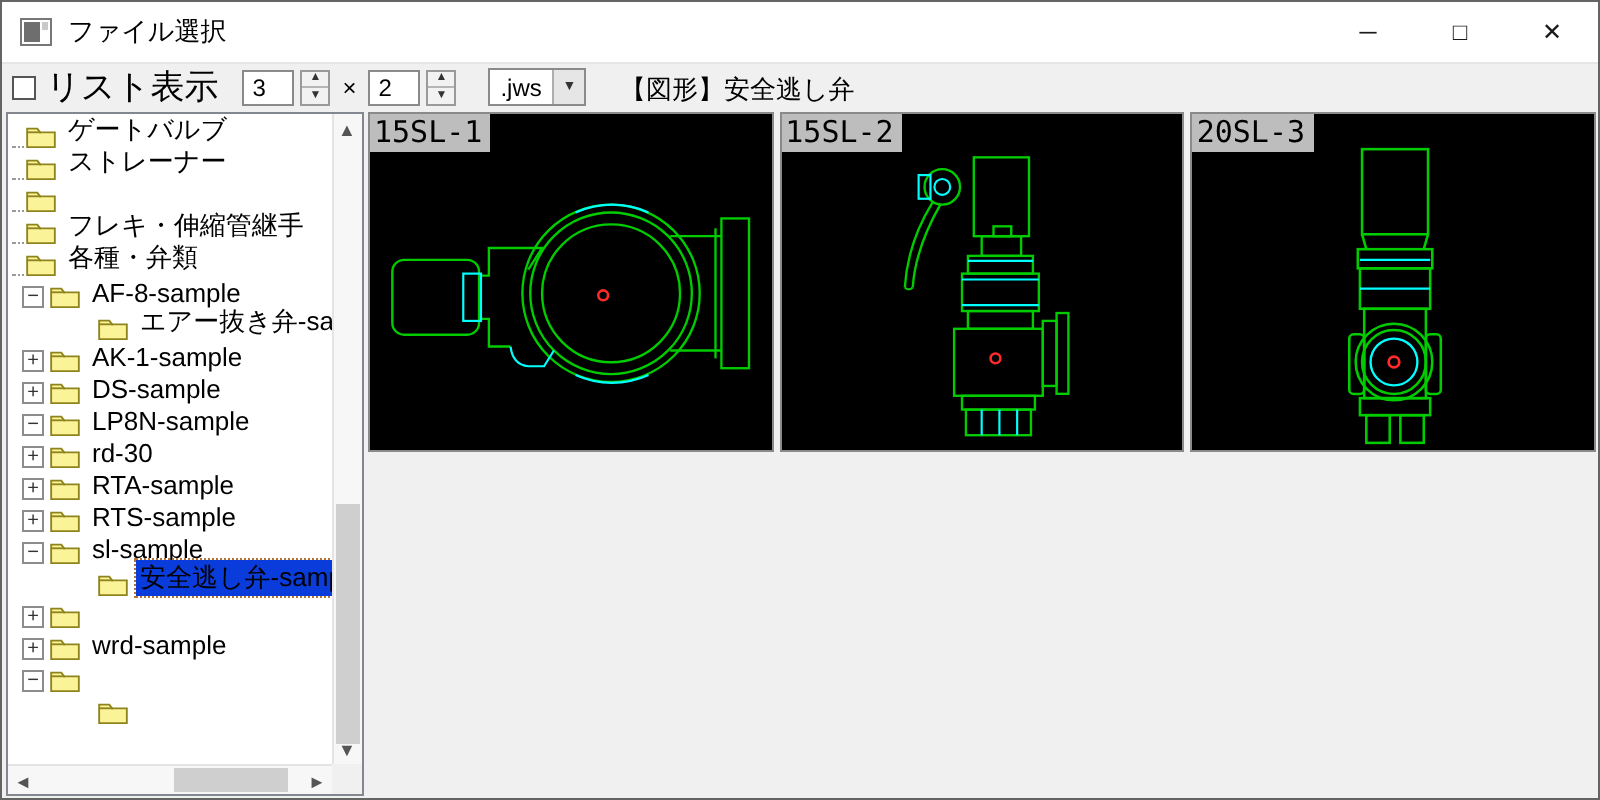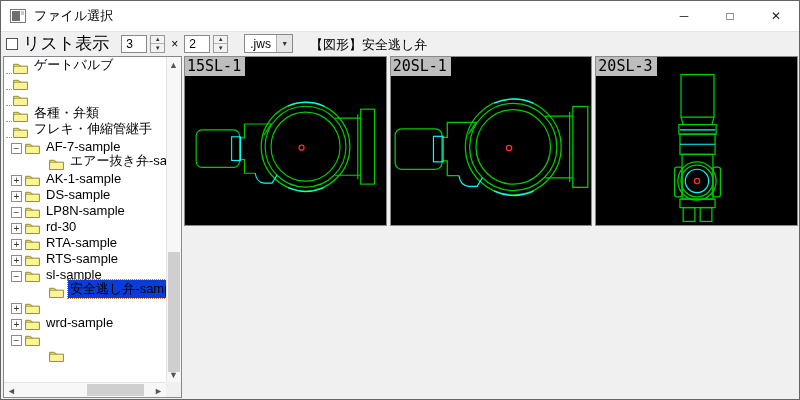--- a/index.html
+++ b/index.html
@@ -192,51 +192,52 @@
               <path d="M0.5 4.5 h7.5" stroke="#8f841c" fill="none"></path>
             </svg>
             <span class="tlabel">ゲートバルブ</span>
           </div>
           <div class="trow lvl1">
             <span class="conn"></span>
             <svg class="ficon" viewBox="0 0 16 13">
               <path d="M0.5 2.5 h5.5 l1.5 2 h8 v8 h-15 z" fill="#faf398" stroke="#8f841c"></path>
               <path d="M0.5 4.5 h7.5" stroke="#8f841c" fill="none"></path>
             </svg>
-          </div>
-          <div class="trow lvl1">
-            <span class="conn"></span>
-            <svg class="ficon" viewBox="0 0 16 13">
-              <path d="M0.5 2.5 h5.5 l1.5 2 h8 v8 h-15 z" fill="#faf398" stroke="#8f841c"></path>
-              <path d="M0.5 4.5 h7.5" stroke="#8f841c" fill="none"></path>
-            </svg>
+            <span class="tlabel">ストレーナー</span>
+          </div>
+          <div class="trow lvl1">
+            <span class="conn"></span>
+            <svg class="ficon" viewBox="0 0 16 13">
+              <path d="M0.5 2.5 h5.5 l1.5 2 h8 v8 h-15 z" fill="#faf398" stroke="#8f841c"></path>
+              <path d="M0.5 4.5 h7.5" stroke="#8f841c" fill="none"></path>
+            </svg>
+          </div>
+          <div class="trow lvl1">
+            <span class="conn"></span>
+            <svg class="ficon" viewBox="0 0 16 13">
+              <path d="M0.5 2.5 h5.5 l1.5 2 h8 v8 h-15 z" fill="#faf398" stroke="#8f841c"></path>
+              <path d="M0.5 4.5 h7.5" stroke="#8f841c" fill="none"></path>
+            </svg>
+            <span class="tlabel">フレキ・伸縮管継手</span>
           </div>
           <div class="trow lvl1">
             <span class="conn"></span>
             <svg class="ficon" viewBox="0 0 16 13">
               <path d="M0.5 2.5 h5.5 l1.5 2 h8 v8 h-15 z" fill="#faf398" stroke="#8f841c"></path>
               <path d="M0.5 4.5 h7.5" stroke="#8f841c" fill="none"></path>
             </svg>
             <span class="tlabel">各種・弁類</span>
           </div>
-          <div class="trow lvl1">
-            <span class="conn"></span>
-            <svg class="ficon" viewBox="0 0 16 13">
-              <path d="M0.5 2.5 h5.5 l1.5 2 h8 v8 h-15 z" fill="#faf398" stroke="#8f841c"></path>
-              <path d="M0.5 4.5 h7.5" stroke="#8f841c" fill="none"></path>
-            </svg>
-            <span class="tlabel">フレキ・伸縮管継手</span>
-          </div>
           <div class="trow lvl2">
             <span class="expander">−</span>
             <svg class="ficon" viewBox="0 0 16 13">
               <path d="M0.5 2.5 h5.5 l1.5 2 h8 v8 h-15 z" fill="#faf398" stroke="#8f841c"></path>
               <path d="M0.5 4.5 h7.5" stroke="#8f841c" fill="none"></path>
             </svg>
-            <span class="tlabel">AF-7-sample</span>
+            <span class="tlabel">AF-8-sample</span>
           </div>
           <div class="trow lvl3">
             <svg class="ficon" viewBox="0 0 16 13">
               <path d="M0.5 2.5 h5.5 l1.5 2 h8 v8 h-15 z" fill="#faf398" stroke="#8f841c"></path>
               <path d="M0.5 4.5 h7.5" stroke="#8f841c" fill="none"></path>
             </svg>
             <span class="tlabel">エアー抜き弁-sam</span>
           </div>
           <div class="trow lvl2">
             <span class="expander">+</span>
@@ -346,23 +347,23 @@
     </div>
 
     <div class="grid">
         <div class="tile">
           <span class="tile-label">15SL-1</span>
           <svg class="cad" viewBox="0 0 203 170">
             <use href="#v-top"></use>
           </svg>
         </div>
         <div class="tile">
-          <span class="tile-label">20SL-1</span>
+          <span class="tile-label">15SL-2</span>
           <svg class="cad" viewBox="0 0 203 170">
-            <use href="#v-top" transform="translate(-8,-7) scale(1.08)"></use>
+            <use href="#v-side"></use>
           </svg>
         </div>
         <div class="tile">
           <span class="tile-label">20SL-3</span>
           <svg class="cad" viewBox="0 0 203 170">
             <use href="#v-front" transform="translate(-8,-7) scale(1.08)"></use>
           </svg>
         </div>
       </div>
   </div>

